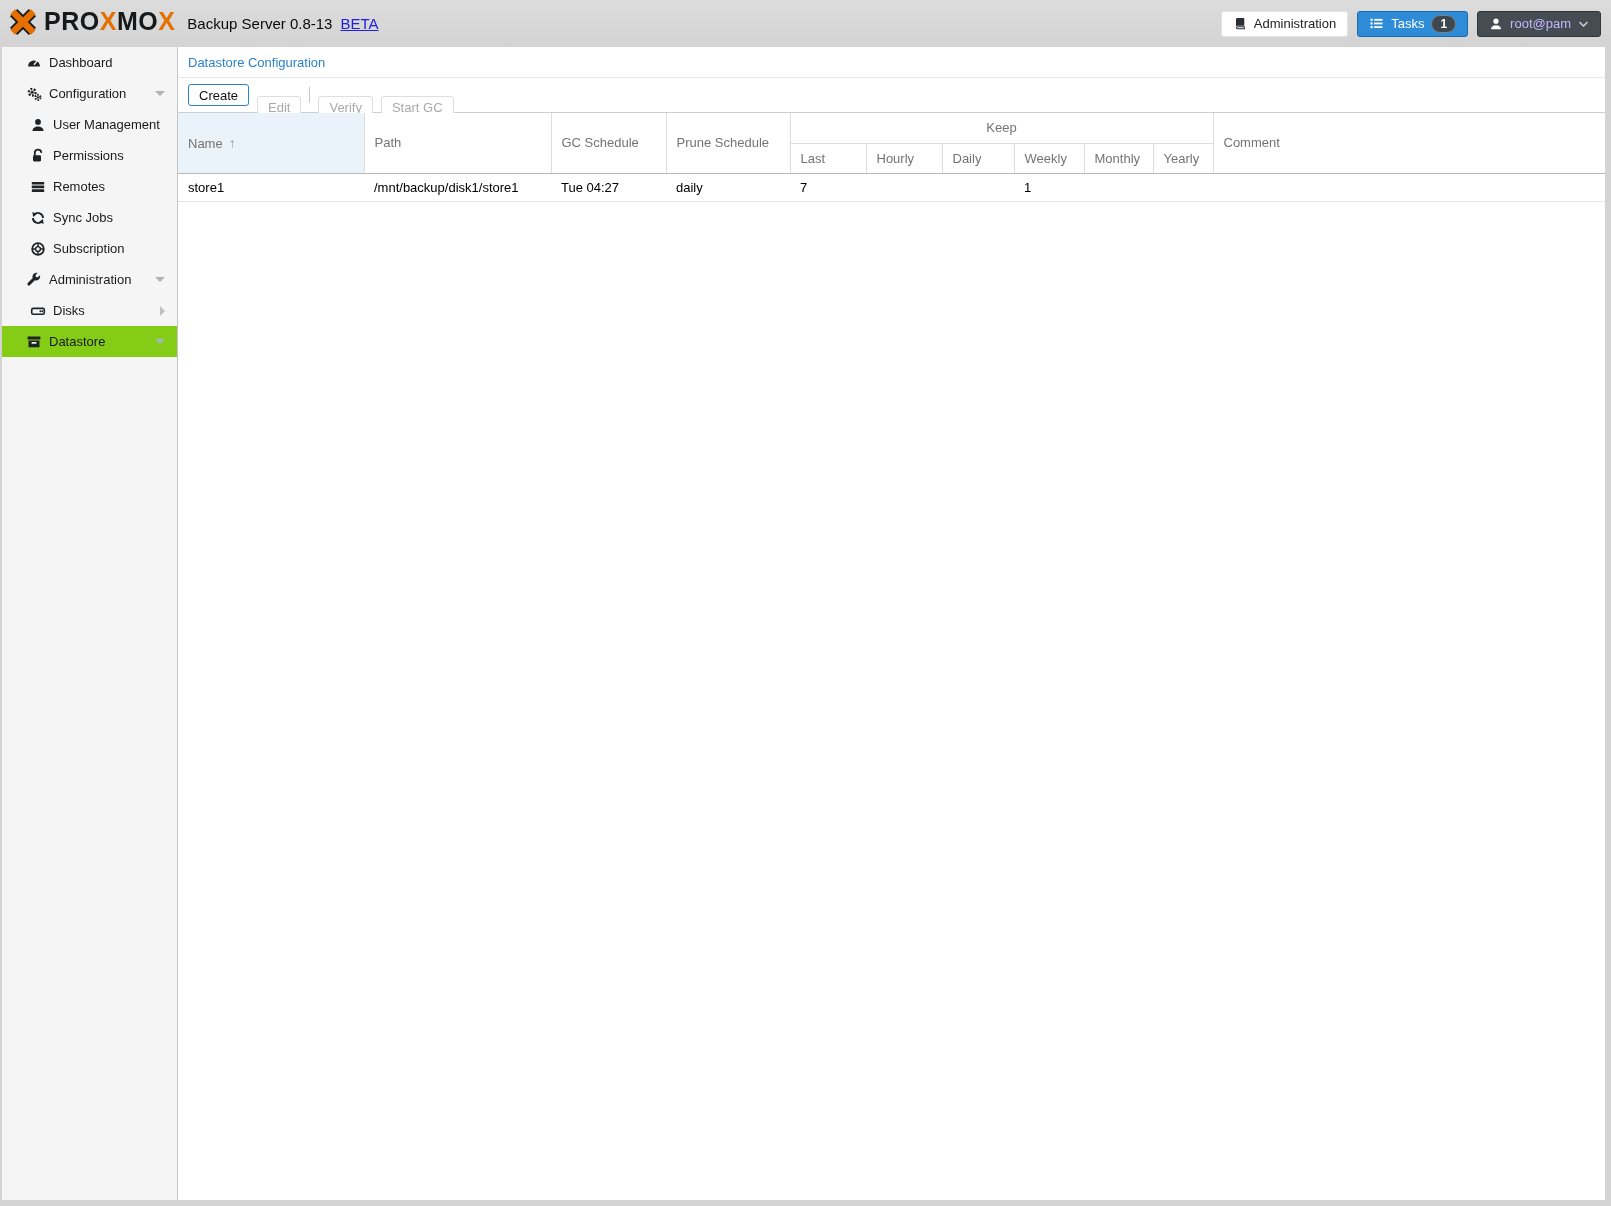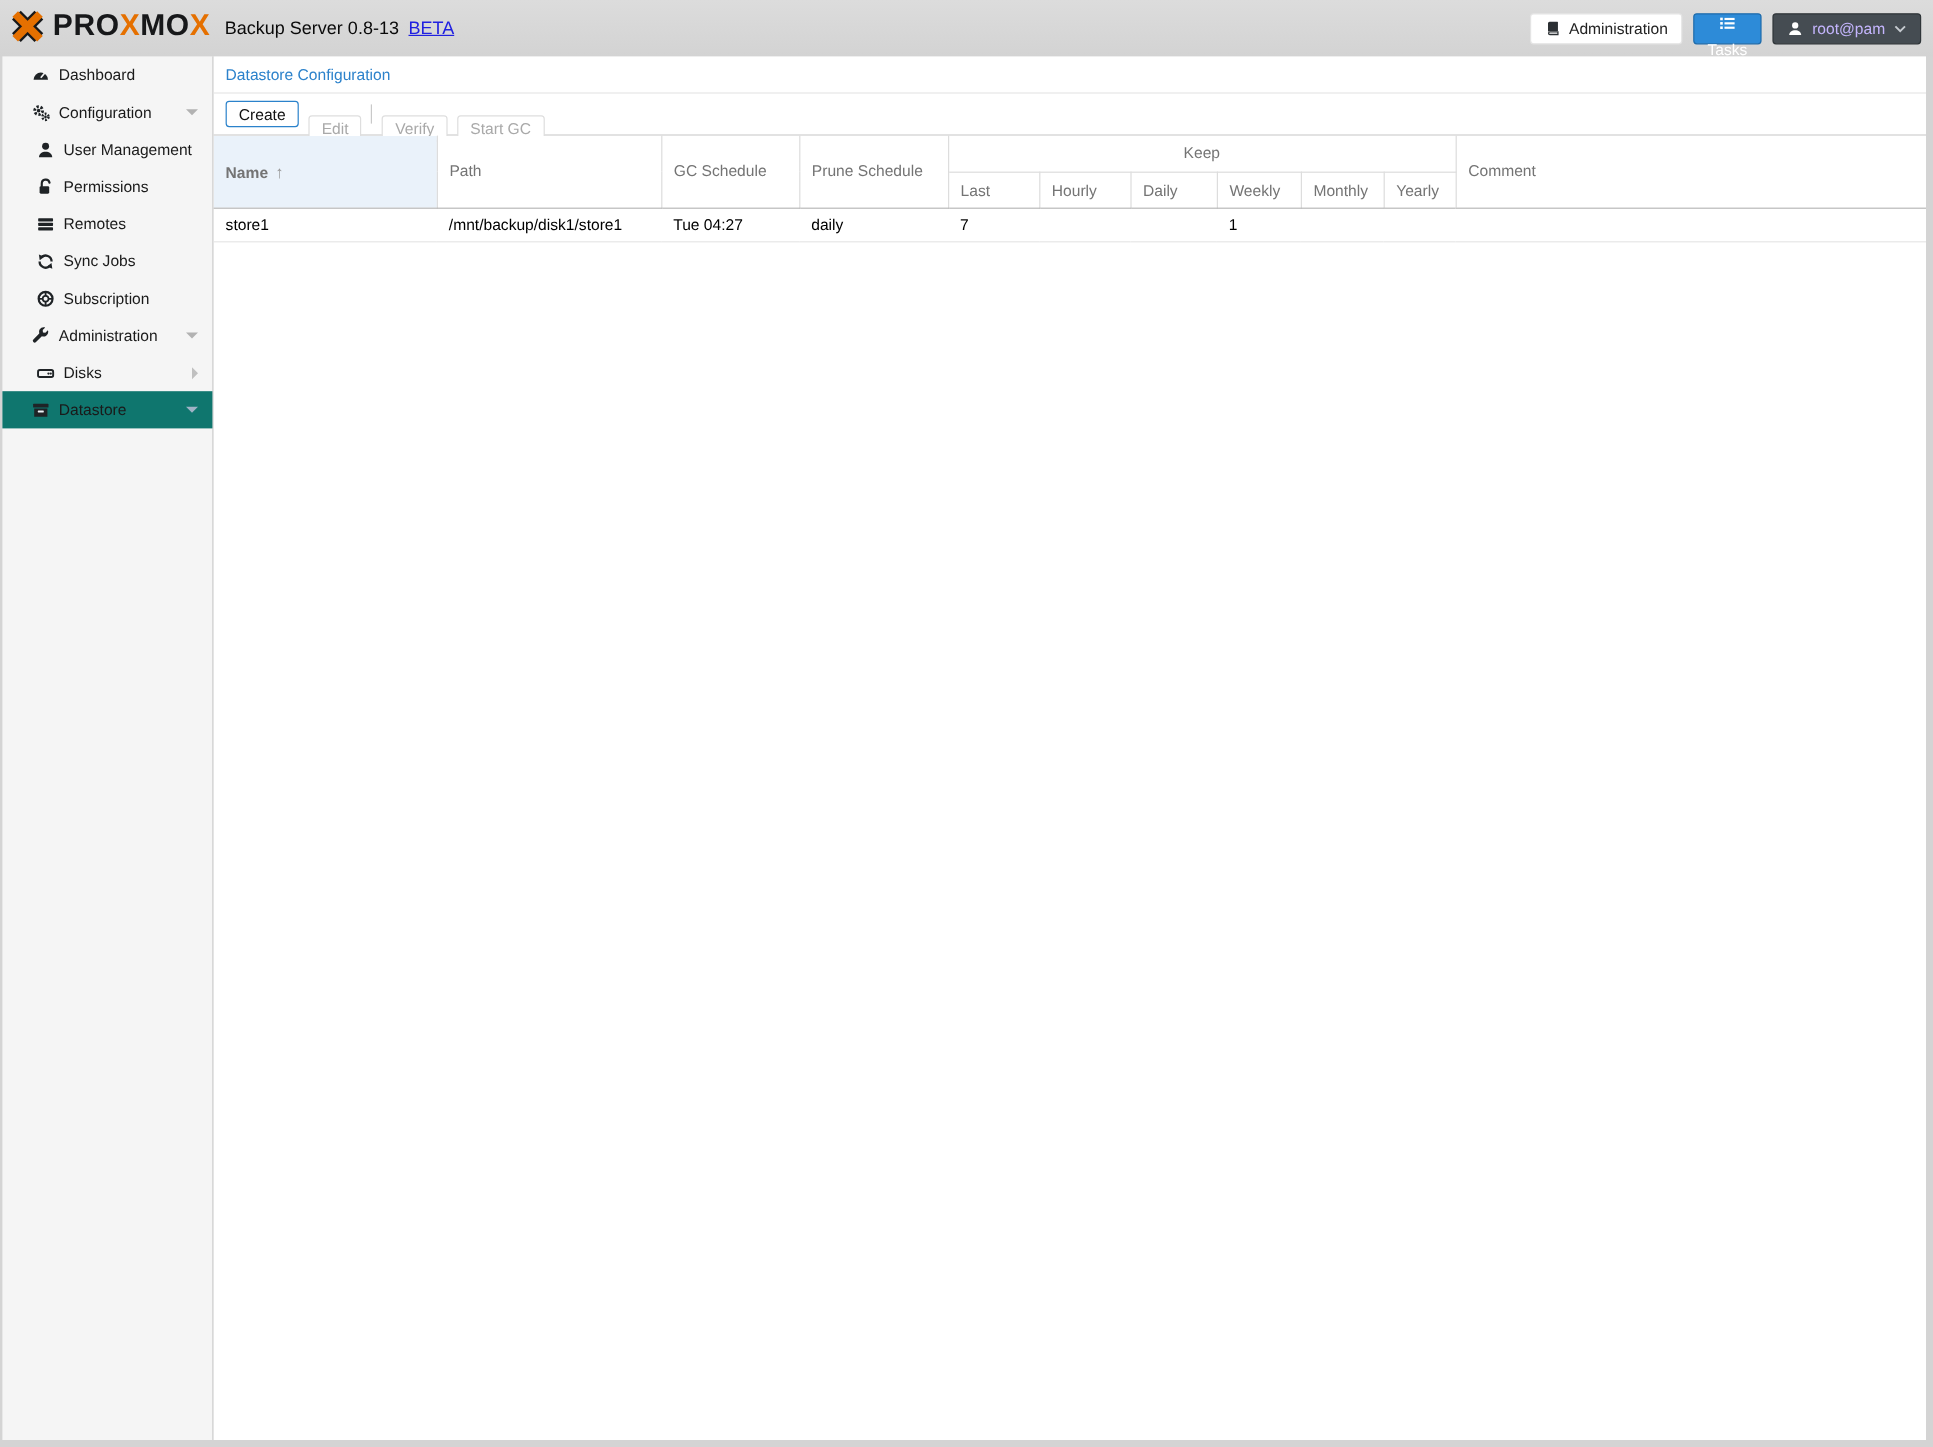--- a/index.html
+++ b/index.html
@@ -34,21 +34,21 @@
     gap: 7px;
     padding: 0 11px;
     border-radius: 3px;
     font-size: 13px;
     cursor: pointer;
     border: 1px solid transparent;
     white-space: nowrap;
   }
   .tb-btn svg { display: block; }
   .btn-doc { background: #ffffff; border-color: #e4e4e4; color: #222; }
-  .btn-tasks { background: #2d8bd8; border-color: #1e6bab; color: #fff; flex-direction: column; }
+  .btn-tasks { background: #2d8bd8; border-color: #1e6bab; color: #fff; }
   .tasks-badge {
     background: #3f474e;
     border: 1px solid #79828a;
     color: #fff;
     font-size: 12px;
     font-weight: bold;
     border-radius: 9px;
     padding: 1px 8px;
     line-height: 14px;
   }
@@ -71,21 +71,21 @@
   .side-item {
     height: 31px;
     display: flex;
     align-items: center;
     gap: 7px;
     padding-left: 24px;
     cursor: pointer;
     color: #1a1a1a;
   }
   .side-item.child { padding-left: 28px; }
-  .side-item.selected { background: #0f766e; }
+  .side-item.selected { background: #84cc16; }
   .sicon { width: 16px; height: 16px; flex: 0 0 auto; color: #1f2326; }
   .sicon svg { display: block; }
   .slabel { white-space: nowrap; }
   .expander { margin-left: auto; margin-right: 12px; width: 0; height: 0; }
   .expander.down { border-left: 5px solid transparent; border-right: 5px solid transparent; border-top: 5px solid #b2b2b2; }
   .expander.right { border-top: 5px solid transparent; border-bottom: 5px solid transparent; border-left: 5px solid #c0c0c0; }
   .side-item.selected .expander.down { border-top-color: #9fb3c6; }
 
   
   .content {
@@ -132,21 +132,21 @@
     font-weight: normal;
     color: #747474;
     text-align: left;
     padding: 0 10px;
     background: #fff;
     border-right: 1px solid #dddddd;
     white-space: nowrap;
     overflow: hidden;
   }
   .grid thead tr { height: 30px; }
-  .grid th.sorted { background: #eaf2fa; font-weight: bold; }
+  .grid th.sorted { background: #eaf2fa; }
   .grid th.keep-group { text-align: center; border-bottom: 1px solid #dddddd; }
   .grid th.hdr-bottom { border-bottom: 1px solid #b9b9b9; }
   .grid th.no-right { border-right: none; }
   .sort-arrow { color: #9a9a9a; font-size: 14px; margin-left: 6px; }
   .grid tbody td {
     height: 28px;
     padding: 0 10px;
     color: #000;
     border-bottom: 1px solid #e6e6e6;
     white-space: nowrap;

